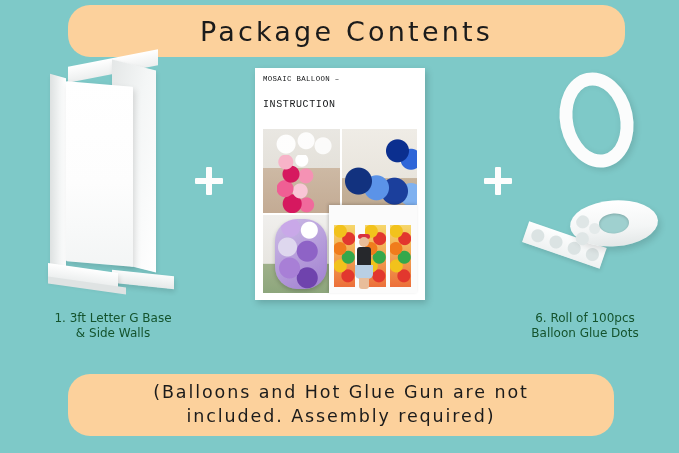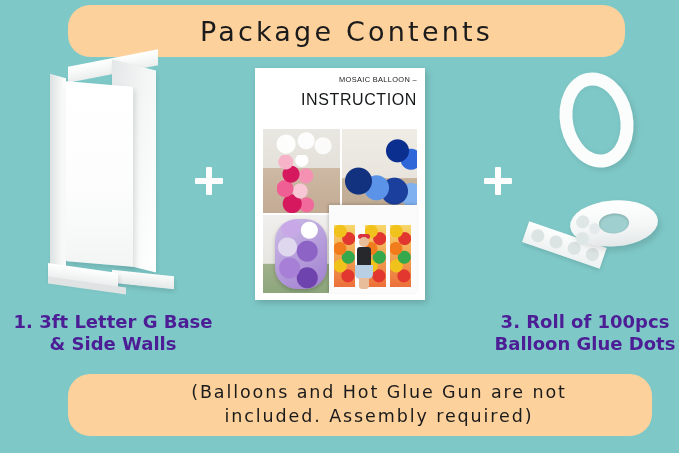--- a/index.html
+++ b/index.html
@@ -39,21 +39,20 @@
     font-weight: 400;
     font-family: "DejaVu Sans", sans-serif;
     line-height: 1;
   }
   #note-banner {
     left: 68px;
     top: 374px;
     width: 546px;
     height: 62px;
     flex-direction: column;
-    padding-left: 38px;
   }
   #note-text {
     font-size: 17.5px;
     letter-spacing: 1.9px;
     line-height: 1.35;
     font-family: "DejaVu Sans", sans-serif;
     white-space: pre-line;
     padding: 0 10px;
   }
 
@@ -71,26 +70,26 @@
   }
   .plus::before { left: 0; top: 11px; width: 28px; height: 6px; }
   .plus::after  { top: 0; left: 11px; height: 28px; width: 6px; }
   #plus-1 { left: 195px; top: 167px; }
   #plus-2 { left: 484px; top: 167px; }
 
   
   .caption {
     position: absolute;
     text-align: center;
-    color: #4c1d95;
-    font-size: 18px;
+    color: #14532d;
+    font-size: 12px;
     line-height: 1.22;
     font-family: "DejaVu Sans", sans-serif;
     white-space: pre-line;
-    font-weight: 700;
+    font-weight: 400;
   }
   #caption-1 { left: 2px; top: 311px; width: 222px; }
   #caption-2 { left: 238px; top: 311px; width: 200px; }
   #caption-3 { left: 492px; top: 311px; width: 186px; }
 
   
   #item-frame {
     position: absolute;
     left: 20px; top: 60px;
     width: 185px; height: 250px;
@@ -156,39 +155,39 @@
   
   #item-booklet {
     position: absolute;
     left: 255px; top: 68px;
     width: 170px; height: 232px;
     background: #ffffff;
     box-shadow: 2px 3px 7px rgba(0,0,0,0.18);
     overflow: hidden;
   }
   .bk-head {
-    text-align: right;
+    text-align: left;
     padding: 7px 8px 0 8px;
     color: #16181a;
-    font-family: Liberation Sans, sans-serif;
+    font-family: Liberation Mono, monospace;
   }
   .bk-line1 {
     font-size: 7.4px;
     letter-spacing: 0.35px;
     line-height: 1.35;
   }
   .bk-line2 {
     font-size: 7.2px;
     letter-spacing: 0.2px;
     line-height: 1.35;
   }
   .bk-title {
-    font-size: 16px;
+    font-size: 10px;
     letter-spacing: 0.6px;
-    margin-top: 6px;
+    margin-top: 14px;
   }
   .bk-grid {
     position: absolute;
     left: 8px; top: 61px;
     width: 154px; height: 164px;
   }
   .bk-cell { position: absolute; overflow: hidden; }
   
   #bk-pink {
     left: 0; top: 0; width: 77px; height: 84px;
@@ -417,21 +416,21 @@
     <div class="roll-wrap">
       <div class="roll-tape"></div>
       <div class="roll-body">
         <div class="roll-dots"></div>
       </div>
     </div>
   </div>
 
   <div class="caption" id="caption-1">1. 3ft Letter G Base
 &amp; Side Walls</div>
-  <div class="caption" id="caption-3">3. Roll of 100pcs
+  <div class="caption" id="caption-3">6. Roll of 100pcs
 Balloon Glue Dots</div>
 
   <div class="banner" id="note-banner">
     <div id="note-text">(Balloons and Hot Glue Gun are not
 included. Assembly required)</div>
   </div>
 
 </div>
 
 </body></html>

